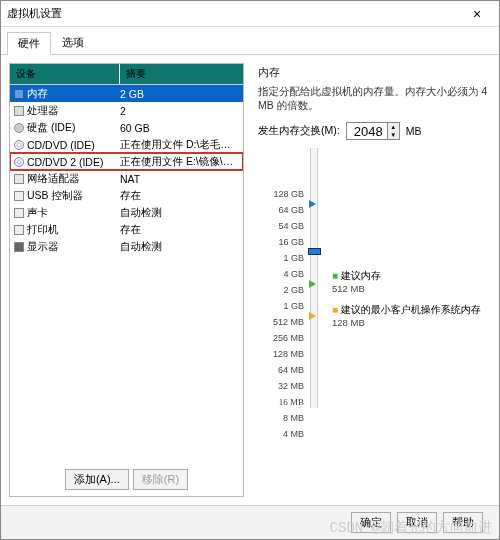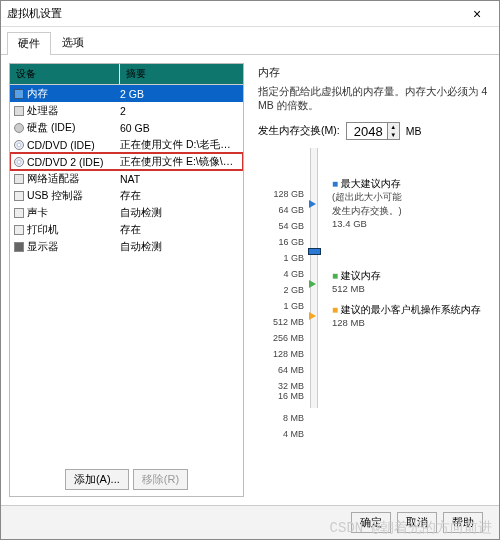--- a/index.html
+++ b/index.html
@@ -183,37 +183,31 @@
             <span class="tick" style="top: 54px;">16 GB</span>
             <span class="tick" style="top: 70px;">1 GB</span>
             <span class="tick" style="top: 86px;">4 GB</span>
             <span class="tick" style="top: 102px;">2 GB</span>
             <span class="tick" style="top: 118px;">1 GB</span>
             <span class="tick" style="top: 134px;">512 MB</span>
             <span class="tick" style="top: 150px;">256 MB</span>
             <span class="tick" style="top: 166px;">128 MB</span>
             <span class="tick" style="top: 182px;">64 MB</span>
             <span class="tick" style="top: 198px;">32 MB</span>
-            <span class="tick" style="top: 208px;">16 MB</span>
+            <span class="tick" style="top: 214px; font-family: Liberation Serif, serif;">16 MB</span>
             <span class="tick" style="top: 230px;">8 MB</span>
             <span class="tick" style="top: 246px;">4 MB</span>
           </div>
         <div class="bar">
           <span class="marker blue" style="top:52px"></span>
           <span class="cur" style="top:100px"></span>
           <span class="marker green" style="top:132px"></span>
           <span class="marker orange" style="top:164px"></span>
         </div>
         <div class="labels">
-          <div class="lab" style="top:56px">
-            <span style="color:#2a7ad4">■ </span><span class="t">最大建议内存</span><br>
-            <span class="s">(超出此大小可能</span><br>
-            <span class="s">发生内存交换。)</span><br>
-            <span class="s">13.4 GB</span>
-          </div>
           <div class="lab" style="top:134px">
             <span style="color:#4caf50">■ </span><span class="t">建议内存</span><br>
             <span class="s">512 MB</span>
           </div>
           <div class="lab" style="top:168px">
             <span style="color:#f5a623">■ </span><span class="t">建议的最小客户机操作系统内存</span><br>
             <span class="s">128 MB</span>
           </div>
         </div>
       </div>

